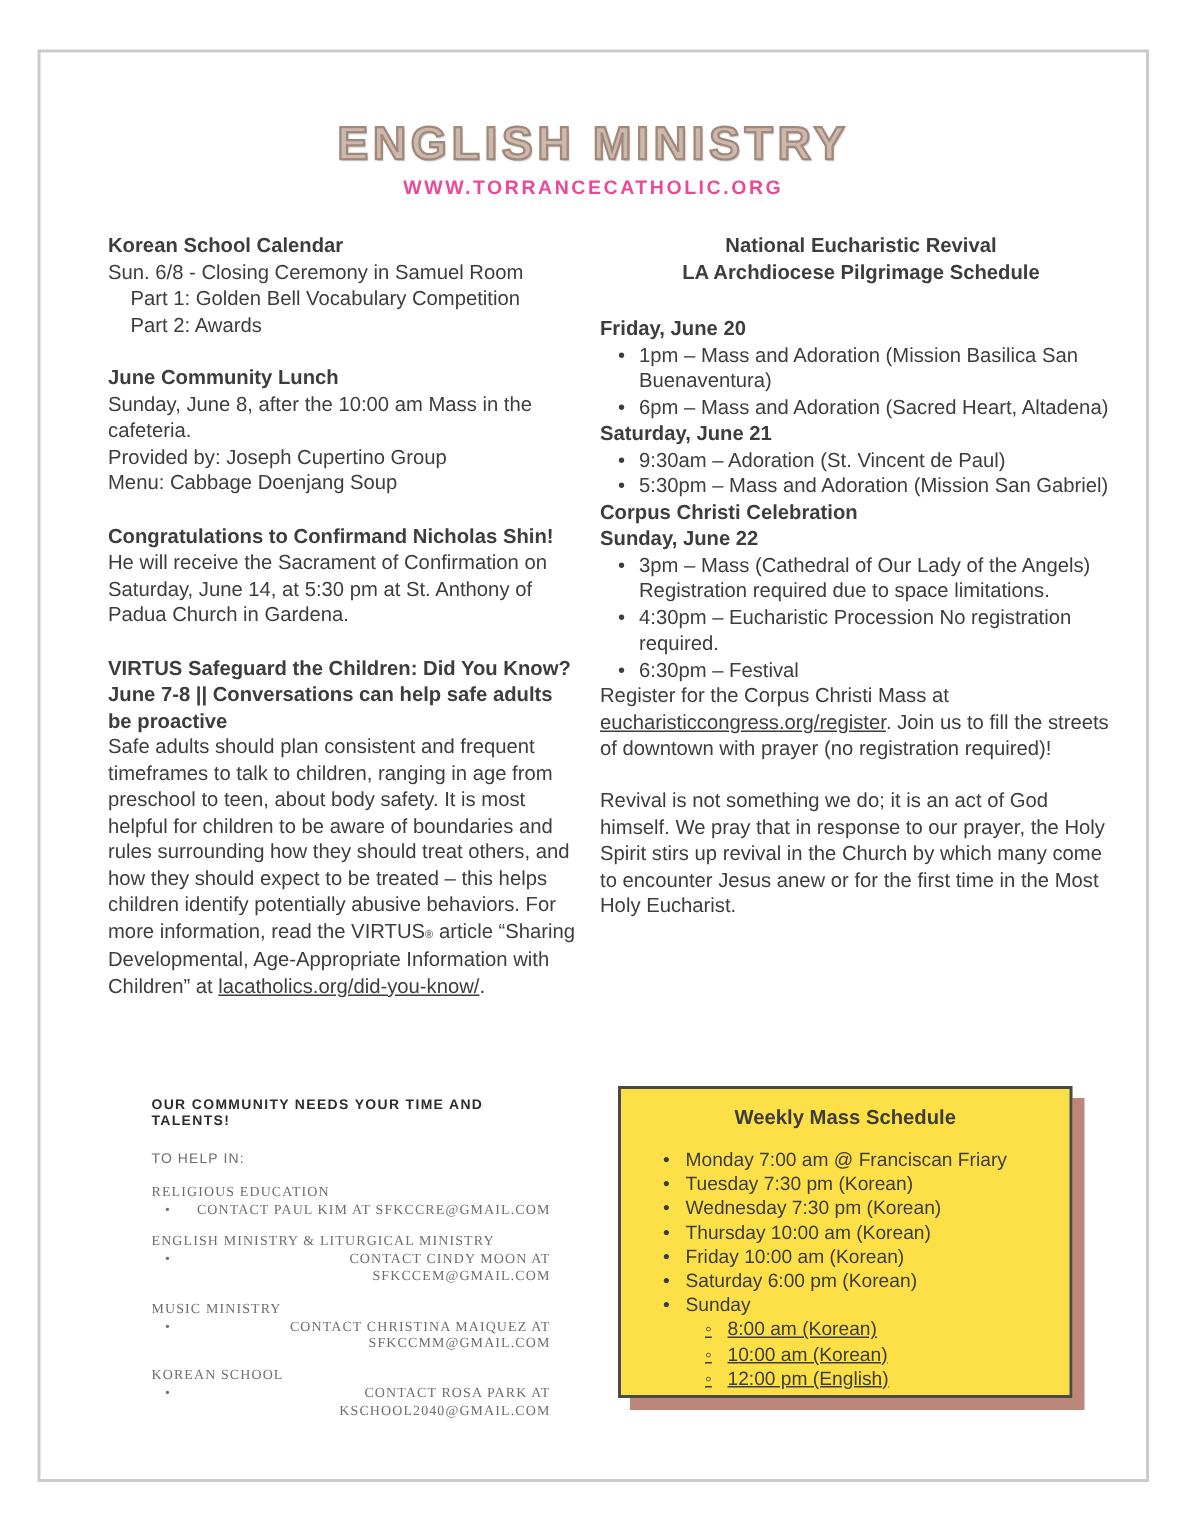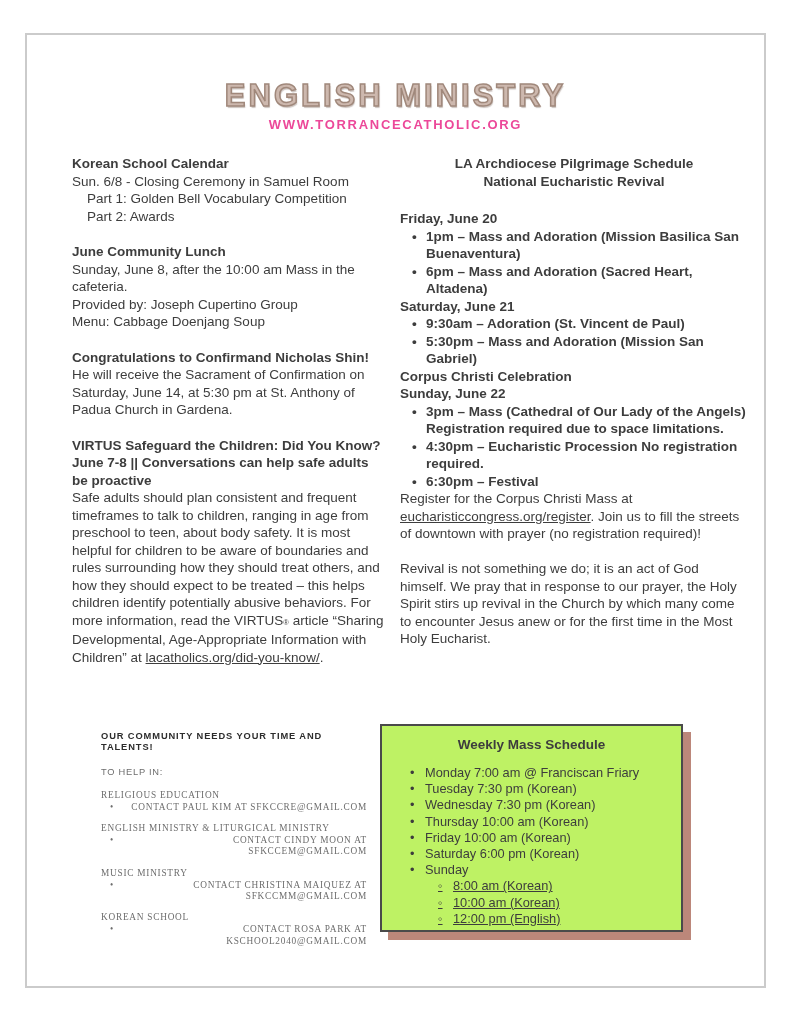--- a/index.html
+++ b/index.html
@@ -34,21 +34,21 @@
 
   
   .col-left  { position:absolute; left:72px;  top:155px; width:314px; font-size:13.5px; line-height:17.5px; }
   .col-right { position:absolute; left:400px; top:155px; width:348px; font-size:13.5px; line-height:17.5px; }
   .section { margin-bottom:18px; }
   .hd { font-weight:700; }
   .indent { padding-left:15px; }
   .rc-head { text-align:center; font-weight:700; }
   .sched { margin-top:20px; }
   .day { font-weight:700; }
-  .bullet { display:flex;font-weight:bold; }
+  .bullet { display:flex; }
   .bullet::before { content:"\2022"; width:14px; flex:none; text-align:left; padding-left:0; }
   .bullet { padding-left:12px; }
   .bullet .txt { flex:1; }
   .para { margin:0; }
   .para + .para { margin-top:17.5px; }
   .gap-para { margin-top:17.5px; }
   .doc-link { color:inherit; text-decoration:underline; }
   .regmark { font-size:7.5px; }
 
   
@@ -59,23 +59,23 @@
   }
   .vol-header { font-weight:700; color:#2d2d2d; letter-spacing:0.9px; margin-bottom:14px; }
   .vol-intro { margin-bottom:11px; }
   .vol-group { margin-bottom:10px;font-family:Liberation Serif, serif; }
   .vol-contact { display:flex; padding-left:9px; margin-top:1px; }
   .vol-contact::before { content:"\2022"; width:11px; flex:none; }
   .vol-contact .txt { flex:1;text-align:right; }
 
   
   .mass-box {
-    position:absolute; left:380px; top:724px; width:303px; height:208px;
+    position:absolute; left:412px; top:724px; width:303px; height:208px;
     box-sizing:border-box;
-    background:#bef264;
+    background:#fde047;
     border:2px solid #4a4a4a;
     box-shadow:8px 8px 0 #bc877a;
     padding:11px 14px 10px 14px;
   }
   .mass-title { text-align:center; font-weight:700; font-size:13.5px; margin-bottom:13px; }
   .mass-item { display:flex; font-size:12.8px; line-height:16.2px; padding-left:14px; }
   .mass-item::before { content:"\2022"; width:15px; flex:none; }
   .mass-sub { display:flex; font-size:12.8px; line-height:16.2px; padding-left:42px;text-decoration:underline; }
   .mass-sub::before { content:"\25E6"; width:15px; flex:none; }
 </style>
@@ -110,22 +110,22 @@
       <div>He will receive the Sacrament of Confirmation on Saturday, June 14, at 5:30 pm at St. Anthony of Padua Church in Gardena.</div>
     </div>
 
     <div class="section">
       <div class="hd">VIRTUS Safeguard the Children: Did You Know? June 7-8 || Conversations can help safe adults be proactive</div>
       <div><span>Safe adults should plan consistent and frequent timeframes to talk to children, ranging in age from preschool to teen, about body safety. It is most helpful for children to be aware of boundaries and rules surrounding how they should treat others, and how they should expect to be treated – this helps children identify potentially abusive behaviors. For more information, read the VIRTUS</span><span class="regmark">®</span><span> article “Sharing Developmental, Age-Appropriate Information with Children” at </span><a class="doc-link">lacatholics.org/did-you-know/</a><span>.</span></div>
     </div>
   </div>
 
   <div class="col-right">
+    <div class="rc-head">National Eucharistic Revival</div>
     <div class="rc-head">LA Archdiocese Pilgrimage Schedule</div>
-    <div class="rc-head">National Eucharistic Revival</div>
 
     <div class="sched">
       <div class="day">Friday, June 20</div>
       <div class="bullet">
           <span class="txt">1pm – Mass and Adoration (Mission Basilica San Buenaventura)</span>
         </div>
       <div class="bullet">
           <span class="txt">6pm – Mass and Adoration (Sacred Heart, Altadena)</span>
         </div>
 

